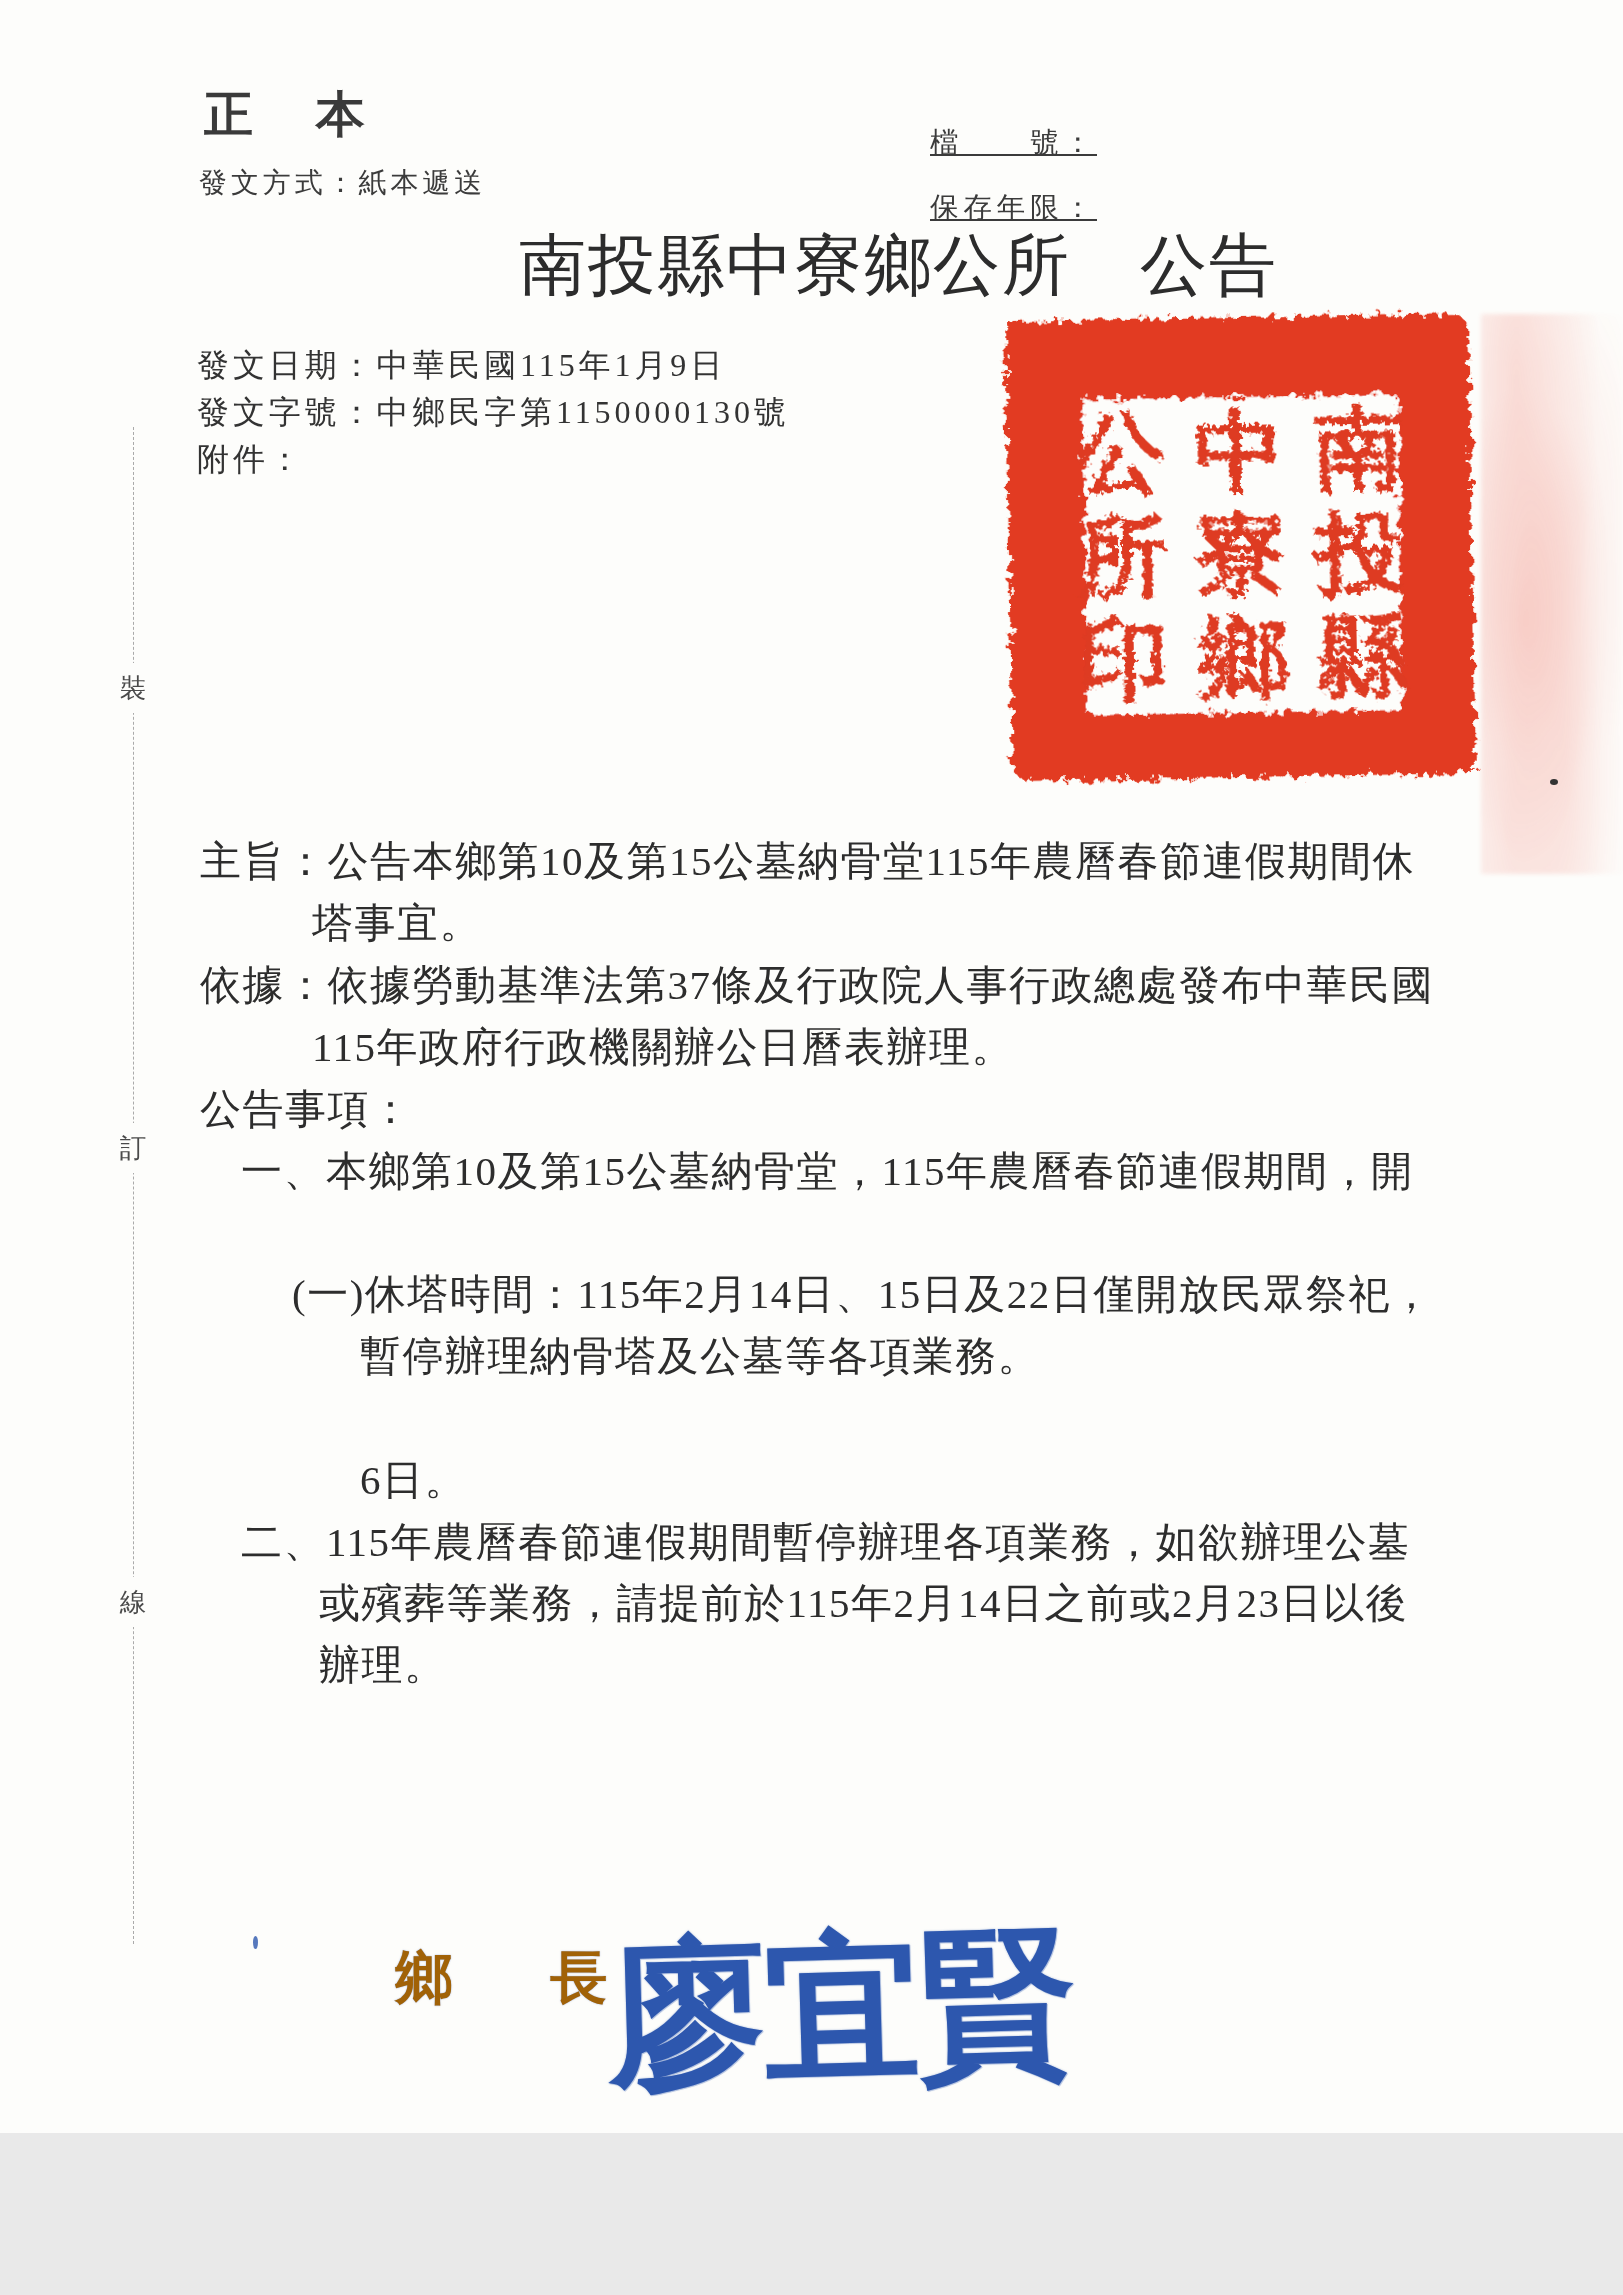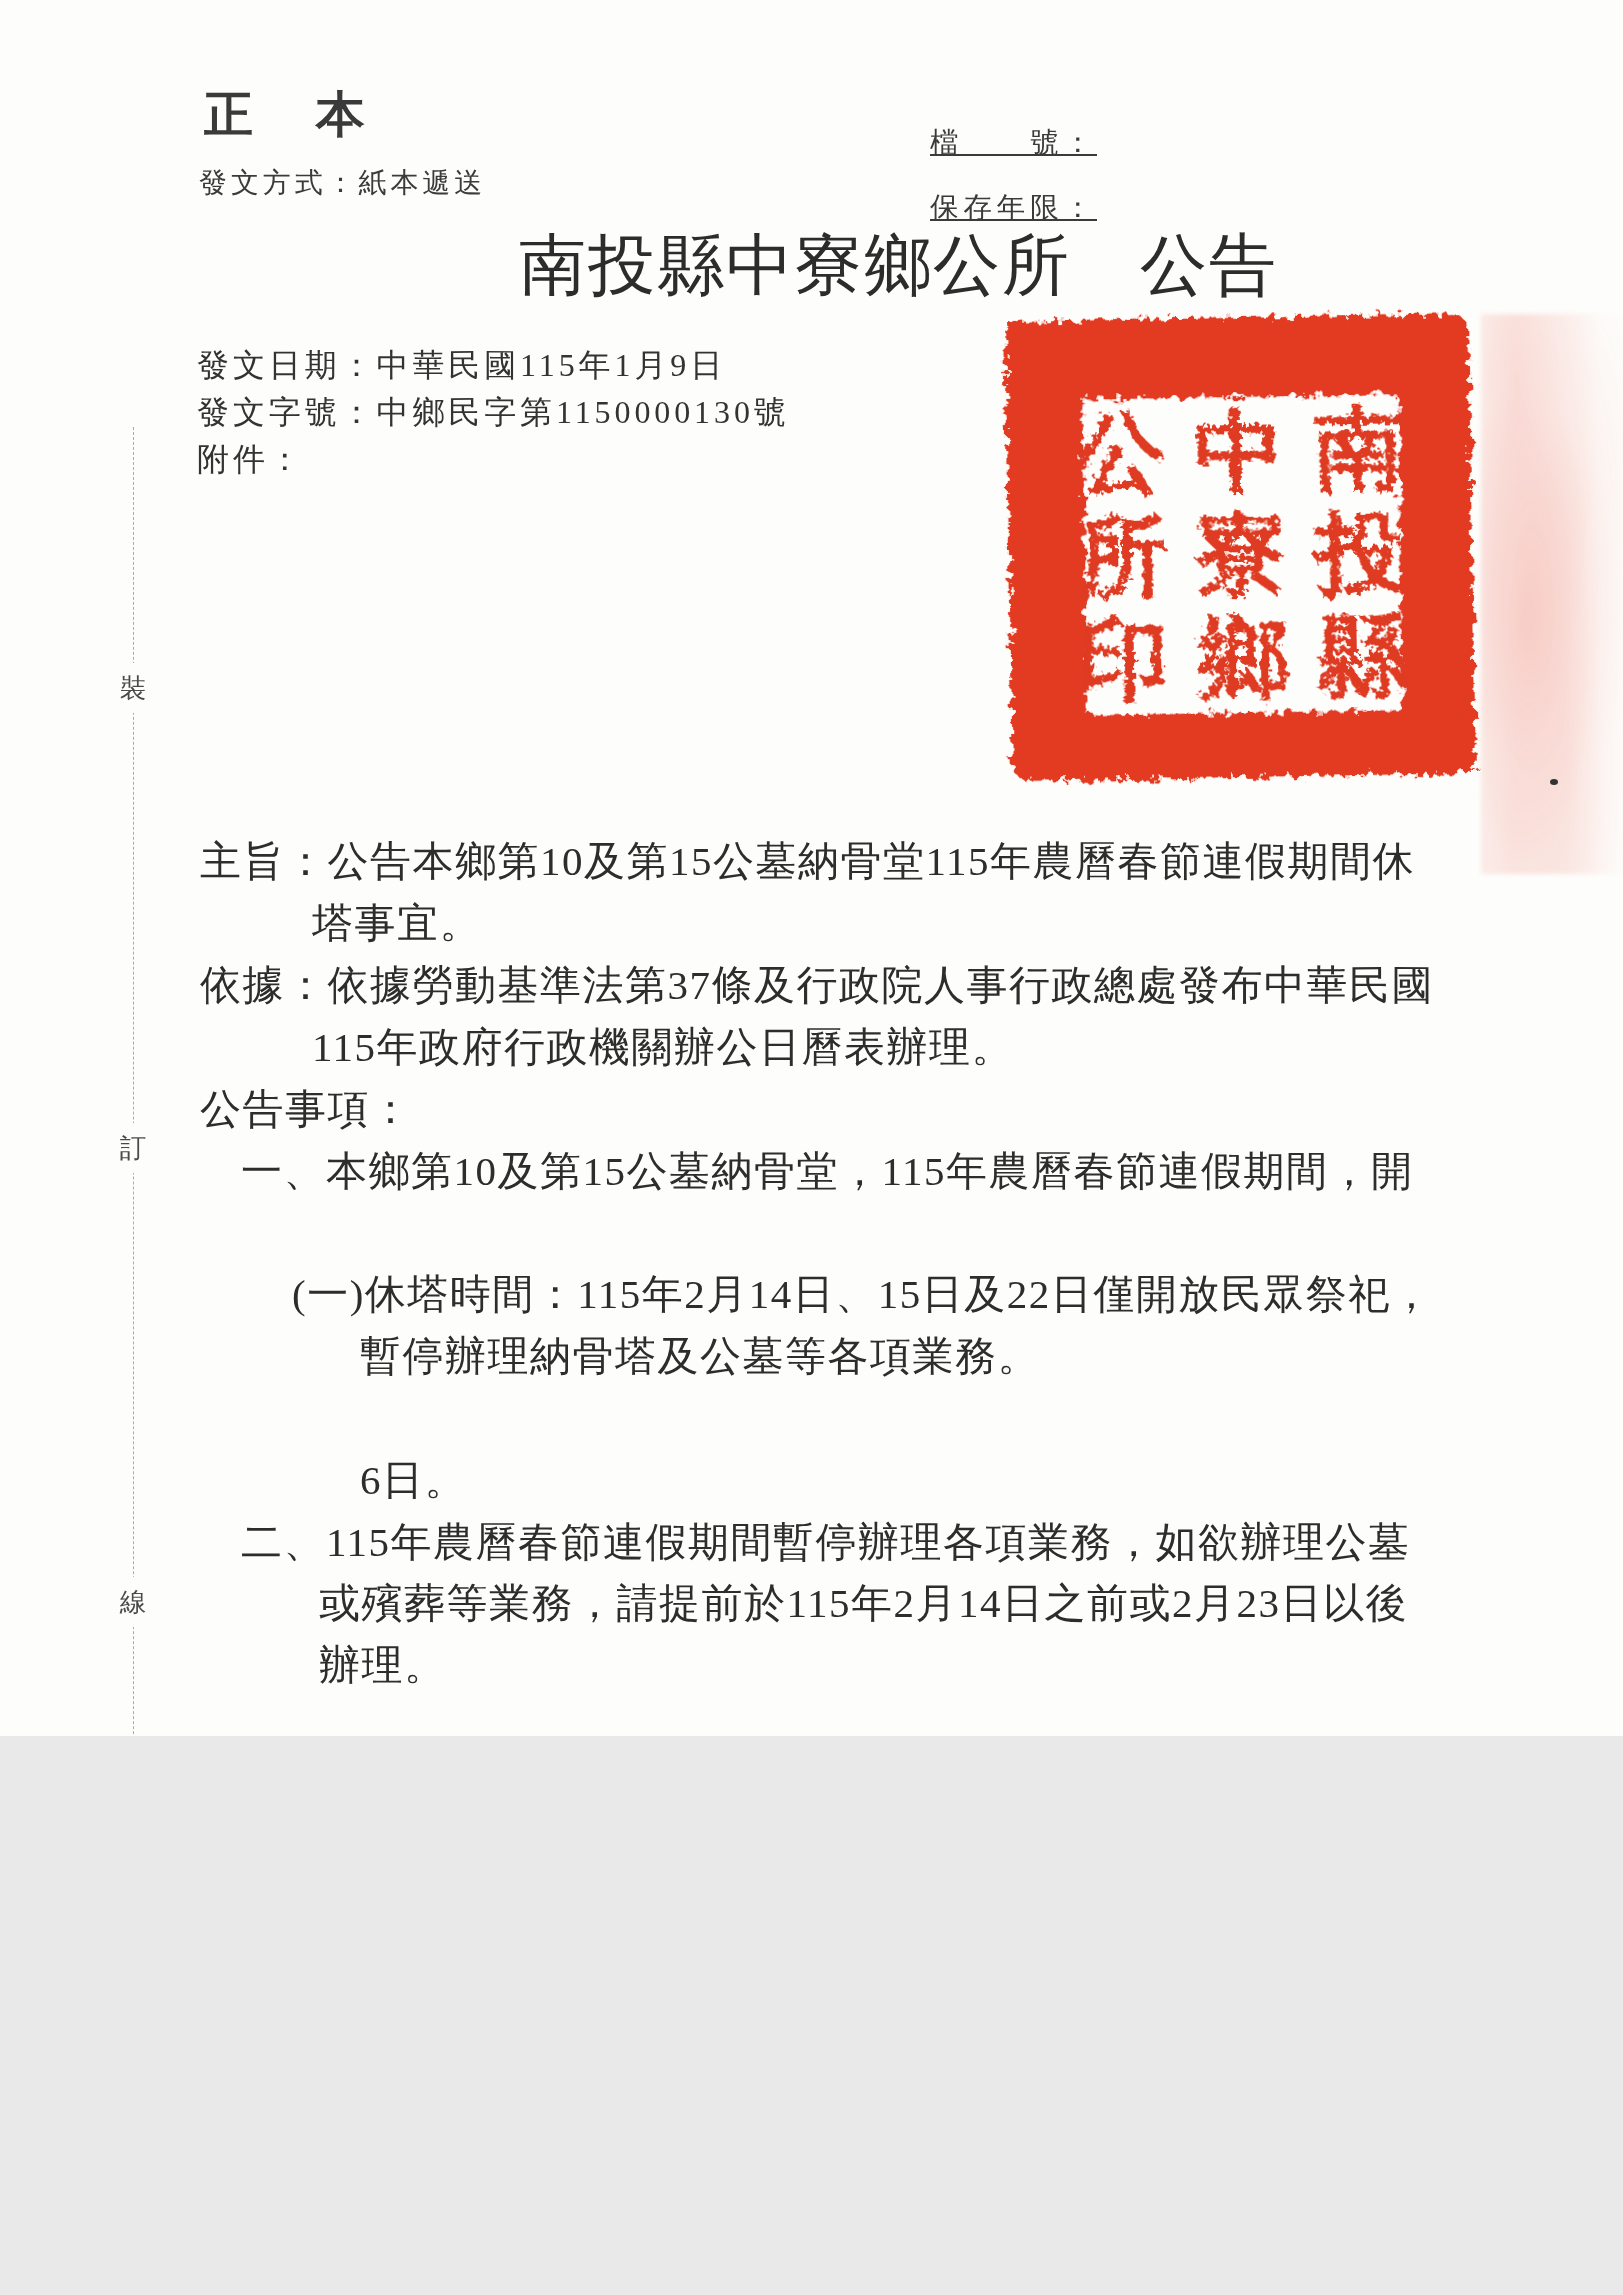--- a/index.html
+++ b/index.html
@@ -1,18 +1,18 @@
 <!DOCTYPE html>
 <html style="font-size:7.9px"><head>
 <meta charset="utf-8">
 <style>
   html,body{margin:0;padding:0;background:#e9e9e9;}
   #page{
     position:relative;
-    width:1623px;height:1736px;
+    width:1623px;height:2133px;
     background:#fdfdfb;
     overflow:hidden;
     font-family:"Liberation Serif", serif;
     color:#2e2e2e;
   }
   .abs{position:absolute;white-space:nowrap;}
   
   .copy-type{font-size:49px;letter-spacing:6.9px;color:#3a3a3a;font-weight:bold;}
   .small-label{font-size:28px;letter-spacing:3.9px;color:#3b3b3b;}
   .right-label{font-size:28.5px;letter-spacing:4.9px;color:#3b3b3b;text-decoration:underline;}

